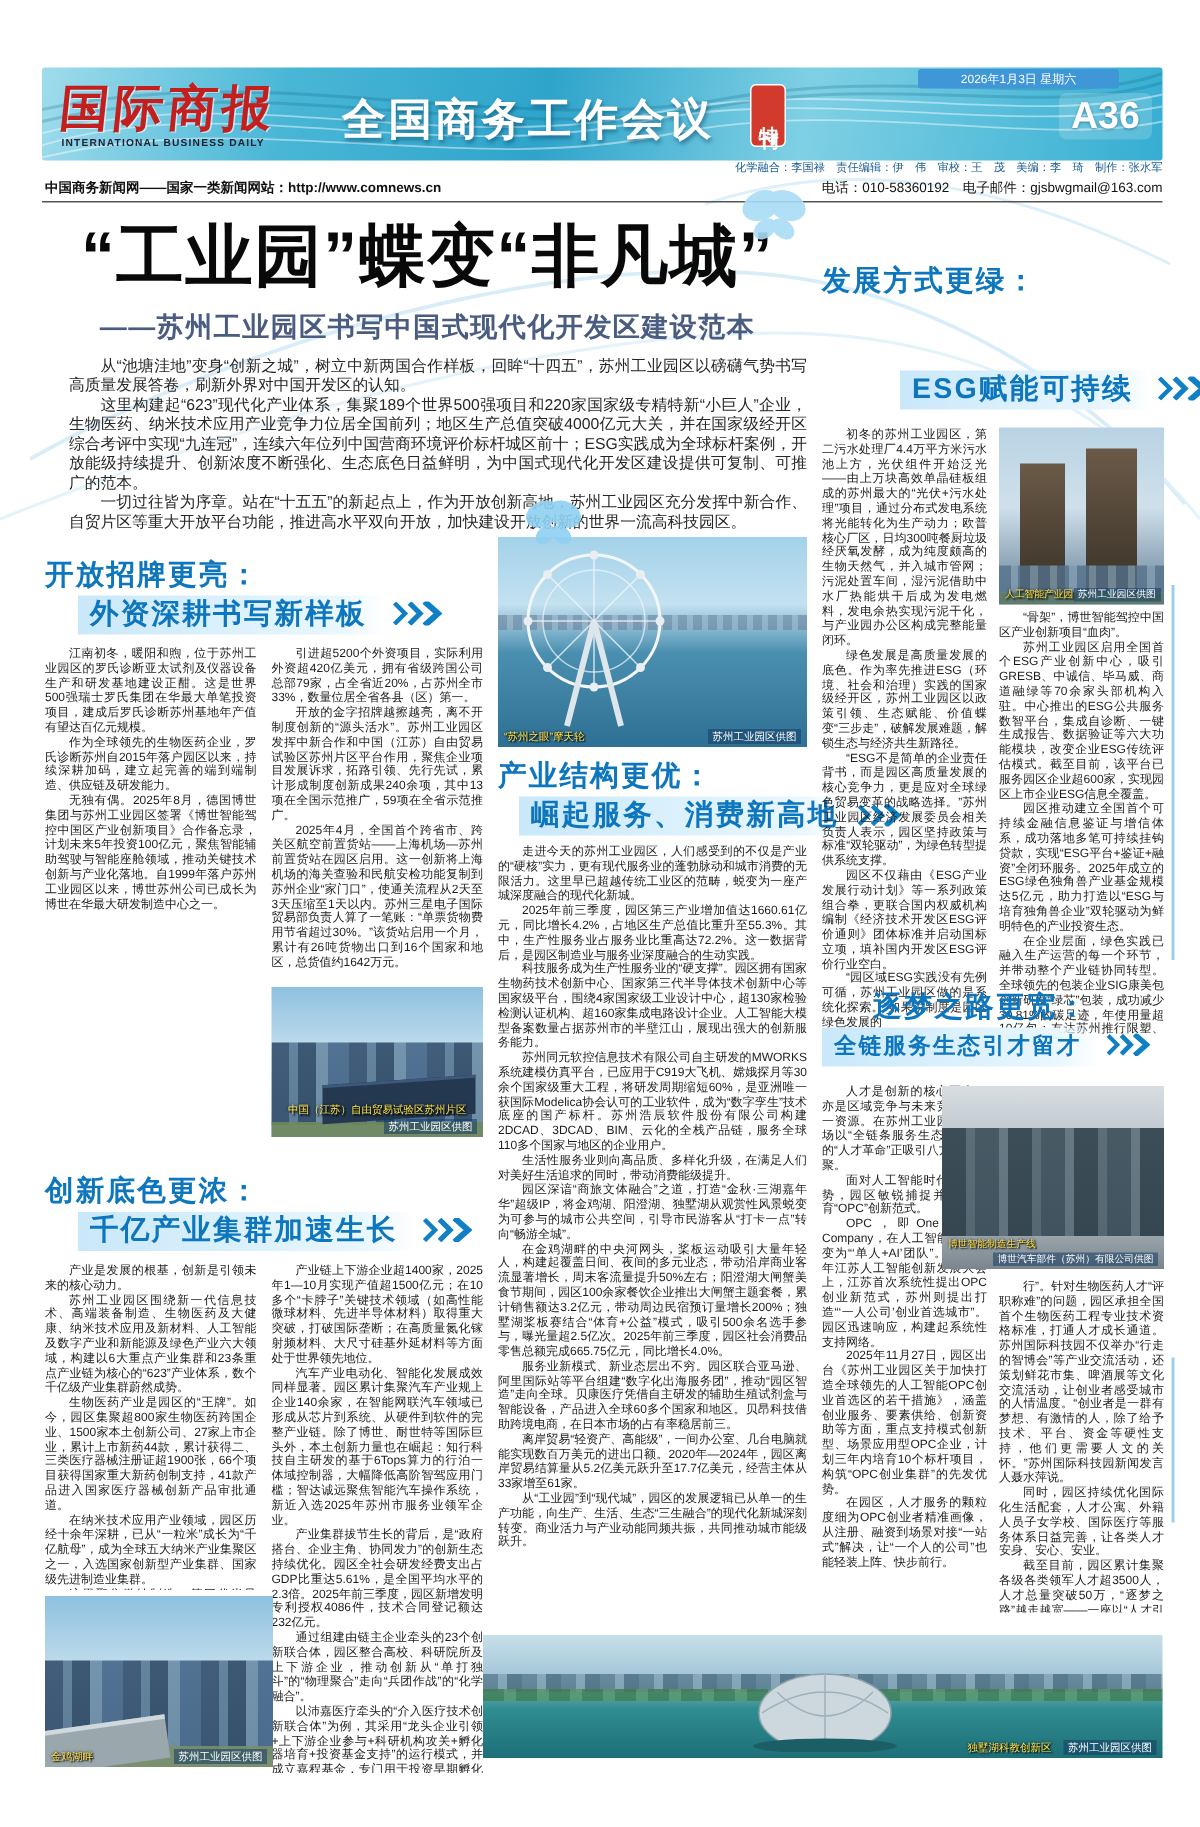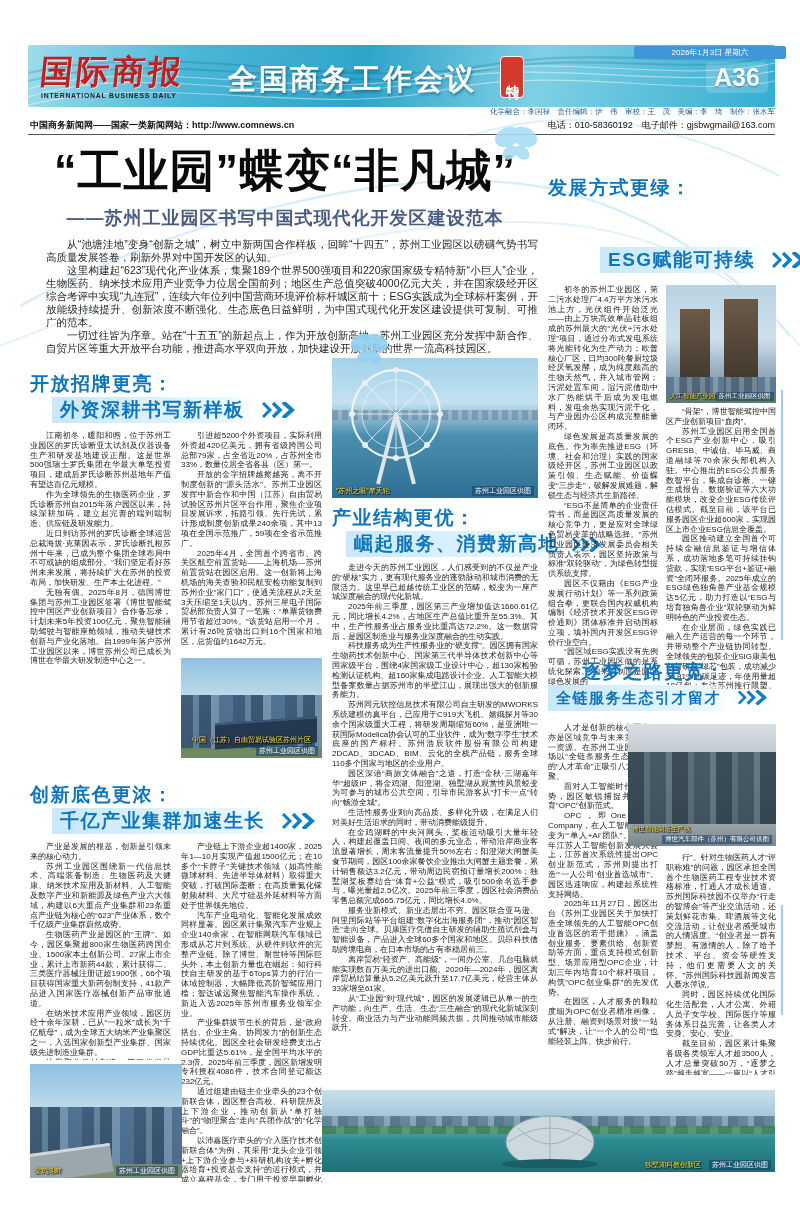--- a/index.html
+++ b/index.html
@@ -12,21 +12,21 @@
   .banner svg{position:absolute;left:0;top:0;}
   .masthead-cn{position:absolute;left:40px;top:50px;font-size:33px;font-weight:900;color:#c41f1f;
                letter-spacing:3px;font-family:"Liberation Serif","DejaVu Serif",serif;transform:skewX(-6deg);
                text-shadow:1px 1px 0 rgba(255,255,255,.6);}
   .masthead-en{position:absolute;left:41px;top:92px;font-size:6.8px;letter-spacing:.8px;color:#223;font-weight:bold;}
   .banner-title{position:absolute;left:228px;top:60px;font-size:29px;font-weight:900;color:#fff;letter-spacing:2px;
                 text-shadow:1px 2px 3px rgba(0,70,100,.55);}
   .banner-badge{position:absolute;left:500px;top:56px;width:22px;height:40px;background:#d23a2e;border:1px solid #fff;
                 border-radius:4px;color:#fff;font-size:13px;font-weight:bold;writing-mode:vertical-rl;
                 text-align:center;line-height:22px;letter-spacing:3px;}
-  .date-box{position:absolute;left:634px;top:46px;width:152px;height:13px;background:#4097d7;color:#fff;
+  .date-box{position:absolute;left:612px;top:46px;width:134px;height:13px;background:#4097d7;color:#fff;
             font-size:8px;line-height:13px;text-align:center;border-radius:2px;}
   .page-no{position:absolute;left:706px;top:62px;padding:1px 8px;font-size:25px;font-weight:900;color:#fff;
            background:rgba(255,255,255,.18);border-radius:5px;text-shadow:0 1px 2px rgba(0,60,90,.5);}
   .editors{position:absolute;left:400px;top:107px;width:375px;text-align:right;font-size:7.5px;color:#1b5c8e;}
   .site-line{position:absolute;left:30px;top:119px;font-size:9px;font-weight:bold;color:#111;}
   .contact-line{position:absolute;left:420px;top:119px;width:355px;text-align:right;font-size:9px;color:#111;}
   .head-rule{position:absolute;left:28px;top:134px;width:747px;height:1px;background:#555;}
 
   
   .lead-title{position:absolute;left:28px;top:146px;width:514px;text-align:center;font-size:45px;line-height:1.1;
@@ -124,21 +124,20 @@
     <div class="art-h1">开放招牌更亮：</div>
     <div class="h2row"><span class="art-h2" style="margin-left:22px;">外资深耕书写新样板</span><svg class="chev" width="34" height="16" viewBox="0 0 34 16">
           <path d="M2 1 L9 8 L2 15" stroke="#1080c6" stroke-width="3" fill="none"></path>
           <path d="M12 1 L19 8 L12 15" stroke="#1080c6" stroke-width="3.5" fill="none"></path>
           <path d="M22 0 L31 8 L22 16" stroke="#1080c6" stroke-width="4" fill="none"></path>
         </svg></div>
     <div class="cols" style="margin-top:8px;gap:10px;">
       <div class="coltext" style="width:141px;height:346px;">
           <p>江南初冬，暖阳和煦，位于苏州工业园区的罗氏诊断亚太试剂及仪器设备生产和研发基地建设正酣。这是世界500强瑞士罗氏集团在华最大单笔投资项目，建成后罗氏诊断苏州基地年产值有望达百亿元规模。</p>
           <p>作为全球领先的生物医药企业，罗氏诊断苏州自2015年落户园区以来，持续深耕加码，建立起完善的端到端制造、供应链及研发能力。</p>
-          <p>近日到访苏州的罗氏诊断全球运营总裁海拔·克莱因表示，罗氏诊断扎根苏州十年来，已成为整个集团全球布局中不可或缺的组成部分。“我们坚定看好苏州未来发展，将持续扩大在苏州的投资布局，加快研发、生产本土化进程。”</p>
           <p>无独有偶。2025年8月，德国博世集团与苏州工业园区签署《博世智能驾控中国区产业创新项目》合作备忘录，计划未来5年投资100亿元，聚焦智能辅助驾驶与智能座舱领域，推动关键技术创新与产业化落地。自1999年落户苏州工业园区以来，博世苏州公司已成长为博世在华最大研发制造中心之一。</p>
         </div>
       <div style="width:141px;">
         <div class="coltext" style="width:141px;height:224px;">
             <p>引进超5200个外资项目，实际利用外资超420亿美元，拥有省级跨国公司总部79家，占全省近20%，占苏州全市33%，数量位居全省各县（区）第一。</p>
             <p>开放的金字招牌越擦越亮，离不开制度创新的“源头活水”。苏州工业园区发挥中新合作和中国（江苏）自由贸易试验区苏州片区平台作用，聚焦企业项目发展诉求，拓路引领、先行先试，累计形成制度创新成果240余项，其中13项在全国示范推广，59项在全省示范推广。</p>
             <p>2025年4月，全国首个跨省市、跨关区航空前置货站——上海机场—苏州前置货站在园区启用。这一创新将上海机场的海关查验和民航安检功能复制到苏州企业“家门口”，使通关流程从2天至3天压缩至1天以内。苏州三星电子国际贸易部负责人算了一笔账：“单票货物费用节省超过30%。”该货站启用一个月，累计有26吨货物出口到16个国家和地区，总货值约1642万元。</p>
           </div>
         <div class="photo buildings" style="width:141px;height:100px;margin-top:3px;">
           <div class="ground" style="background:#6f8a5d;"></div>
@@ -221,22 +220,22 @@
     <div class="h2row"><span class="art-h2" style="margin-left:14px;padding-right:8px;">崛起服务、消费新高地</span><svg class="chev" width="30" height="15" viewBox="0 0 34 16">
           <path d="M2 1 L9 8 L2 15" stroke="#1080c6" stroke-width="3" fill="none"></path>
           <path d="M12 1 L19 8 L12 15" stroke="#1080c6" stroke-width="3.5" fill="none"></path>
           <path d="M22 0 L31 8 L22 16" stroke="#1080c6" stroke-width="4" fill="none"></path>
         </svg></div>
     <div class="flow" style="margin-top:6px;width:206px;height:516px;">
         <p>走进今天的苏州工业园区，人们感受到的不仅是产业的“硬核”实力，更有现代服务业的蓬勃脉动和城市消费的无限活力。这里早已超越传统工业区的范畴，蜕变为一座产城深度融合的现代化新城。</p>
         <p>2025年前三季度，园区第三产业增加值达1660.61亿元，同比增长4.2%，占地区生产总值比重升至55.3%。其中，生产性服务业占服务业比重高达72.2%。这一数据背后，是园区制造业与服务业深度融合的生动实践。</p>
         <p>科技服务成为生产性服务业的“硬支撑”。园区拥有国家生物药技术创新中心、国家第三代半导体技术创新中心等国家级平台，围绕4家国家级工业设计中心，超130家检验检测认证机构、超160家集成电路设计企业。人工智能大模型备案数量占据苏州市的半壁江山，展现出强大的创新服务能力。</p>
         <p>苏州同元软控信息技术有限公司自主研发的MWORKS系统建模仿真平台，已应用于C919大飞机、嫦娥探月等30余个国家级重大工程，将研发周期缩短60%，是亚洲唯一获国际Modelica协会认可的工业软件，成为“数字孪生”技术底座的国产标杆。苏州浩辰软件股份有限公司构建2DCAD、3DCAD、BIM、云化的全栈产品链，服务全球110多个国家与地区的企业用户。</p>
+        <p>生活性服务业则向高品质、多样化升级，在满足人们对美好生活追求的同时，带动消费能级提升。</p>
         <p>园区深谙“商旅文体融合”之道，打造“金秋·三湖嘉年华”超级IP，将金鸡湖、阳澄湖、独墅湖从观赏性风景蜕变为可参与的城市公共空间，引导市民游客从“打卡一点”转向“畅游全城”。</p>
-        <p>生活性服务业则向高品质、多样化升级，在满足人们对美好生活追求的同时，带动消费能级提升。</p>
         <p>在金鸡湖畔的中央河网头，桨板运动吸引大量年轻人，构建起覆盖日间、夜间的多元业态，带动沿岸商业客流显著增长，周末客流量提升50%左右；阳澄湖大闸蟹美食节期间，园区100余家餐饮企业推出大闸蟹主题套餐，累计销售额达3.2亿元，带动周边民宿预订量增长200%；独墅湖桨板赛结合“体育+公益”模式，吸引500余名选手参与，曝光量超2.5亿次。2025年前三季度，园区社会消费品零售总额完成665.75亿元，同比增长4.0%。</p>
         <p>服务业新模式、新业态层出不穷。园区联合亚马逊、阿里国际站等平台组建“数字化出海服务团”，推动“园区智造”走向全球。贝康医疗凭借自主研发的辅助生殖试剂盒与智能设备，产品进入全球60多个国家和地区。贝昂科技借助跨境电商，在日本市场的占有率稳居前三。</p>
         <p>离岸贸易“轻资产、高能级”，一间办公室、几台电脑就能实现数百万美元的进出口额。2020年—2024年，园区离岸贸易结算量从5.2亿美元跃升至17.7亿美元，经营主体从33家增至61家。</p>
         <p>从“工业园”到“现代城”，园区的发展逻辑已从单一的生产功能，向生产、生活、生态“三生融合”的现代化新城深刻转变。商业活力与产业动能同频共振，共同推动城市能级跃升。</p>
       </div>
   </div>
 
   <div class="photo" style="position:absolute;left:322px;top:1090px;width:453px;height:82px;z-index:1;background:linear-gradient(180deg,#c8dfea 0%,#a8c9da 30%,#2f8d90 60%,#1e6f78 100%);">
     <div style="position:absolute;left:0;right:0;top:26px;height:12px;background:repeating-linear-gradient(90deg,#5c7b90 0 10px,#85a2b4 10px 16px,#4a6a80 16px 26px);opacity:.8;"></div>
     <div style="position:absolute;left:0;right:0;top:36px;height:8px;background:repeating-linear-gradient(90deg,#3e7d52 0 14px,#589668 14px 22px);opacity:.8;"></div>

